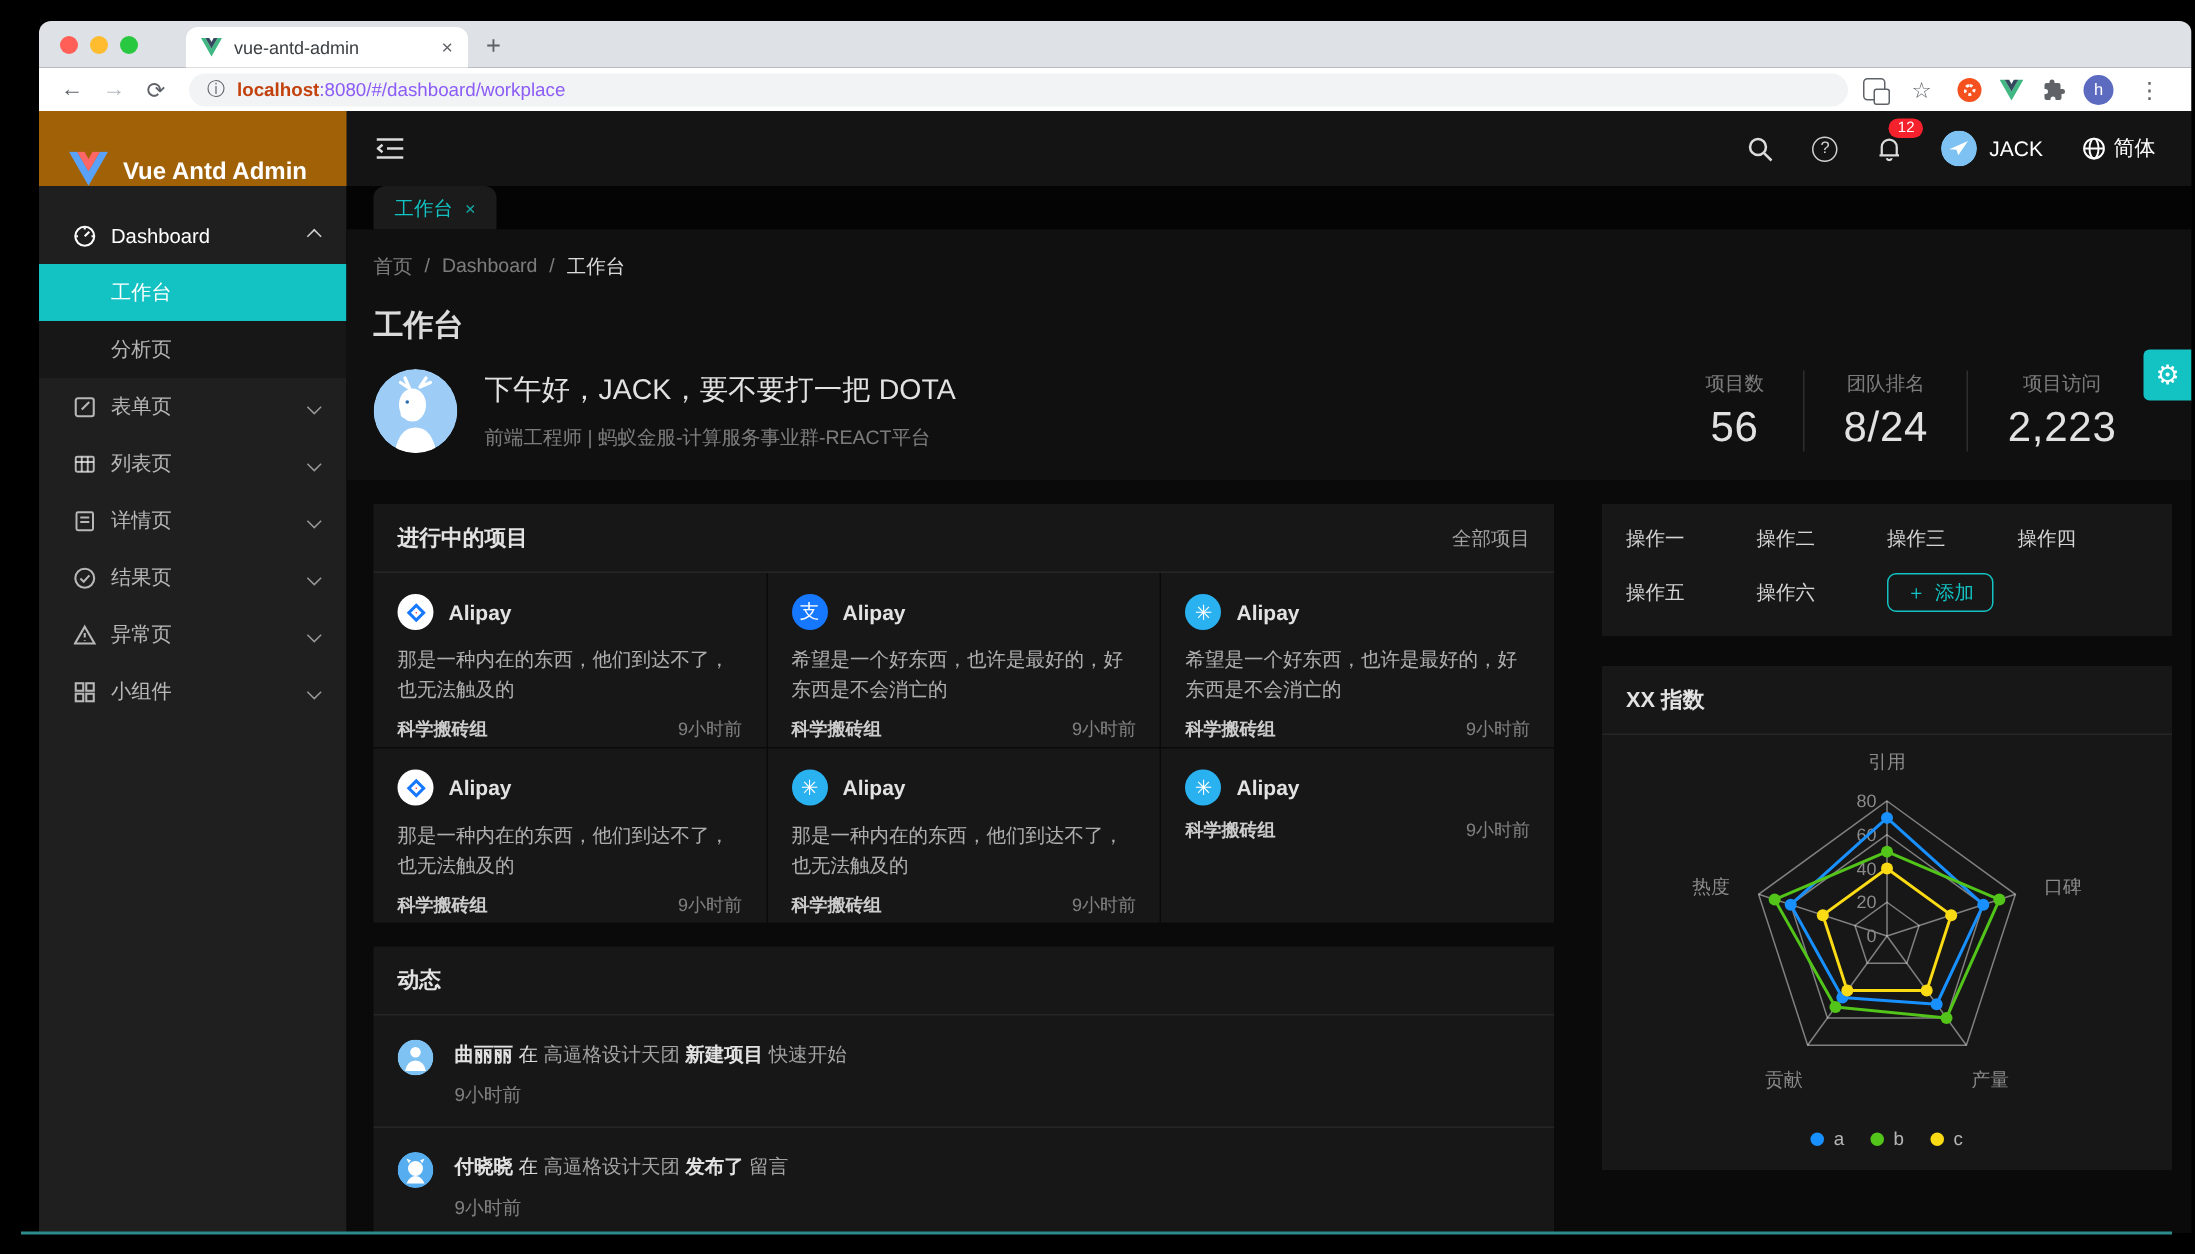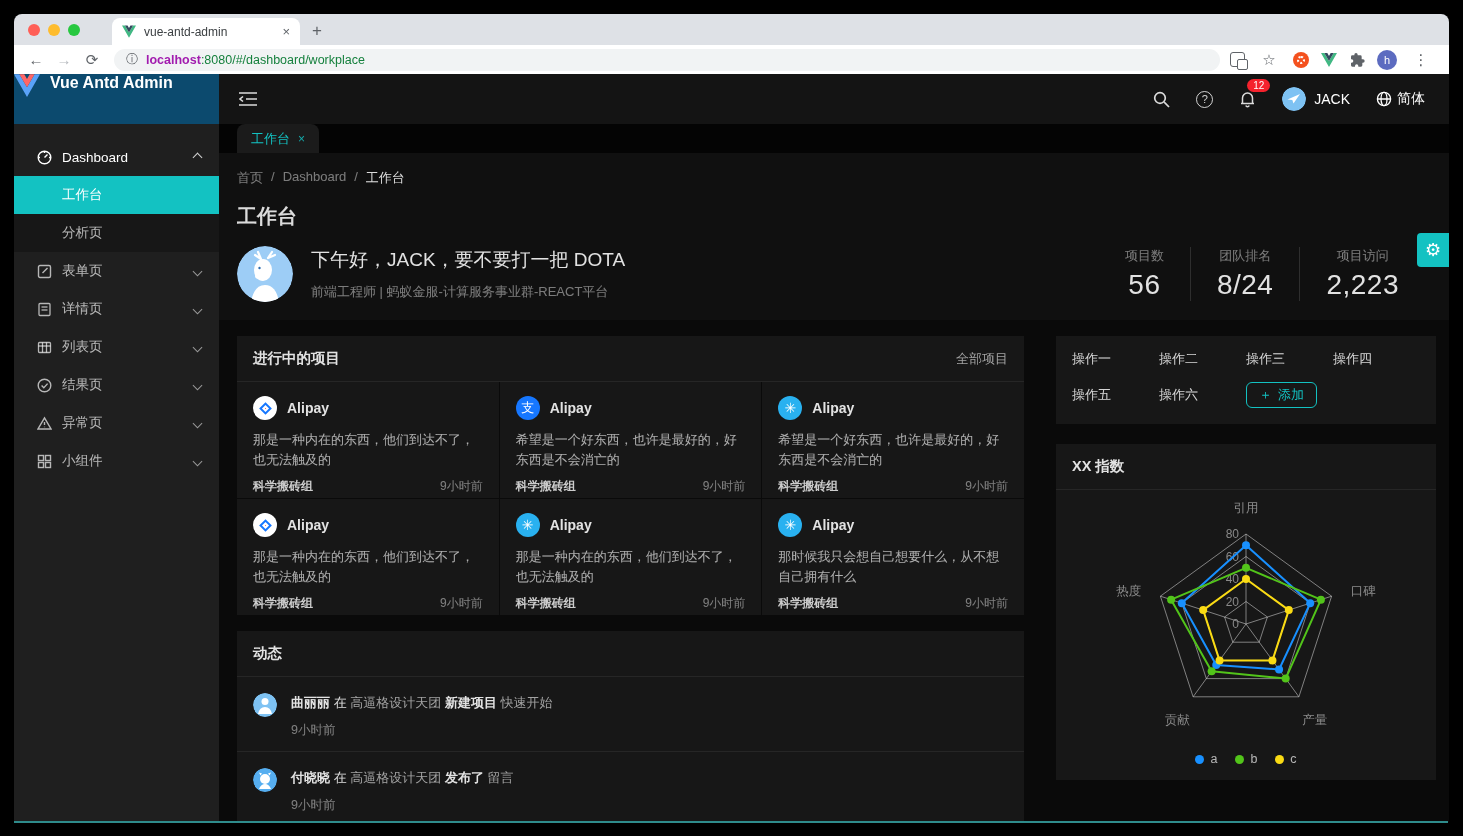--- a/index.html
+++ b/index.html
@@ -1,50 +1,50 @@
 <!DOCTYPE html>
 <html><head>
 <meta charset="utf-8">
 <style>
   * { margin:0; padding:0; box-sizing:border-box; }
   html,body { width:1463px; height:836px; background:#000; overflow:hidden;
               font-family:"Liberation Sans", "DejaVu Sans", sans-serif; }
-  .window { position:absolute; left:14px; top:14px; width:1435px; height:808px;
+  .window { position:absolute; left:26px; top:14px; width:1435px; height:808px;
             border-radius:8px 8px 0 0; overflow:hidden; background:#0a0a0a; }
   
   .tabstrip { height:31px; background:#dee1e6; display:flex; align-items:flex-end; }
   .traffic { display:flex; gap:8px; align-items:center; padding:0 14px 9px 14px; }
   .tl { width:12px; height:12px; border-radius:50%; }
   .tl.red{background:#ff5f57;} .tl.yellow{background:#febc2e;} .tl.green{background:#28c840;}
   .btab { width:188px; height:27px; background:#fff; border-radius:8px 8px 0 0;
           display:flex; align-items:center; gap:8px; padding:0 10px; margin-left:18px; }
   .btab-title { font-size:12px; color:#3c4043; flex:1; white-space:nowrap; overflow:hidden; }
   .btab-close { font-size:13px; color:#5f6368; cursor:default; }
   .newtab { font-size:17px; color:#5f6368; padding:0 14px 4px 12px; }
   .urlbar { height:29px; background:#fff; display:flex; align-items:center; padding:0 10px; gap:4px; }
   .navico { width:24px; text-align:center; font-size:15px; color:#5f6368; }
   .navico.dim { color:#b6b9be; }
   .urlpill { flex:1; height:22px; background:#f1f3f4; border-radius:11px; display:flex;
              align-items:center; padding:0 12px; gap:8px; margin:0 6px; }
   .urlinfo { font-size:12px; color:#5f6368; }
   .urltext { font-size:12.5px; }
-  .urltext .host { color:#a21caf; font-weight:700; }
-  .urltext .rest { color:#15803d; }
+  .urltext .host { color:#c2410c; font-weight:700; }
+  .urltext .rest { color:#8b5cf6; }
   .exticons { display:flex; align-items:center; gap:12px; padding-right:6px; }
   .ext-orange { width:16px; height:16px; border-radius:50%; background:#f4511e; position:relative; }
   .ext-orange::after { content:""; position:absolute; inset:4px; border:2px dotted #fff; border-radius:50%; }
   .ext-avatar { width:20px; height:20px; border-radius:50%; background:#5c6bc0; color:#fff;
                 font-size:11px; display:flex; align-items:center; justify-content:center; }
   .translate-box { width:15px; height:15px; border:1.5px solid #5f6368; border-radius:3px; position:relative; }
   .translate-box::after { content:""; position:absolute; right:-4px; bottom:-4px; width:9px; height:9px;
                            background:#fff; border:1.5px solid #5f6368; border-radius:2px; }
   
   .app { position:relative; height:748px; background:#0a0a0a; color:rgba(255,255,255,.85); font-size:13px; }
   .app-header { display:flex; height:50px; background:#141414; }
-  .logo-box { width:205px; background:#0c4a6e; display:flex; align-items:flex-start; gap:10px; }
+  .logo-box { width:205px; background:#a16207; display:flex; align-items:flex-end; gap:10px; padding-left:20px; }
   .logo-title { font-size:16px; font-weight:700; color:#fff; white-space:nowrap; }
   .fold { padding:0 20px; display:flex; align-items:center; }
   .hdr-right { margin-left:auto; display:flex; align-items:center; gap:26px; padding-right:24px; }
   .hico { color:rgba(255,255,255,.8); display:flex; align-items:center; }
   .qmark { width:17px; height:17px; border:1.3px solid rgba(255,255,255,.8); border-radius:50%;
            font-size:11px; display:flex; align-items:center; justify-content:center; }
   .bellwrap { position:relative; }
   .badge { position:absolute; top:-11px; left:8px; background:#f5222d; color:#fff; font-size:10px;
            padding:1px 6px; border-radius:9px; }
   .userchip { display:flex; align-items:center; gap:8px; font-size:14px; color:#fff; }
@@ -271,38 +271,38 @@
                 <rect x="1.5" y="1.5" width="12" height="12" rx="1.5"></rect>
                 <line x1="10.5" y1="4" x2="5.5" y2="9"></line>
               </svg>
           </span>
           <span>表单页</span>
           <span class="chev"></span>
         </div>
         <div class="mi">
           <span class="micon">
             <svg width="15" height="15" viewBox="0 0 15 15" fill="none" stroke="currentColor" stroke-width="1.3">
-                <rect x="2" y="1.5" width="11" height="12" rx="1"></rect>
-                <line x1="4.5" y1="5" x2="10.5" y2="5"></line>
-                <line x1="4.5" y1="8" x2="10.5" y2="8"></line>
-              </svg>
-          </span>
-          <span>详情页</span>
-          <span class="chev"></span>
-        </div>
-        <div class="mi">
-          <span class="micon">
-            <svg width="15" height="15" viewBox="0 0 15 15" fill="none" stroke="currentColor" stroke-width="1.3">
                 <rect x="1.5" y="2.5" width="12" height="10" rx="1"></rect>
                 <line x1="1.5" y1="6" x2="13.5" y2="6"></line>
                 <line x1="5.5" y1="2.5" x2="5.5" y2="12.5"></line>
                 <line x1="9.5" y1="2.5" x2="9.5" y2="12.5"></line>
               </svg>
           </span>
           <span>列表页</span>
+          <span class="chev"></span>
+        </div>
+        <div class="mi">
+          <span class="micon">
+            <svg width="15" height="15" viewBox="0 0 15 15" fill="none" stroke="currentColor" stroke-width="1.3">
+                <rect x="2" y="1.5" width="11" height="12" rx="1"></rect>
+                <line x1="4.5" y1="5" x2="10.5" y2="5"></line>
+                <line x1="4.5" y1="8" x2="10.5" y2="8"></line>
+              </svg>
+          </span>
+          <span>详情页</span>
           <span class="chev"></span>
         </div>
         <div class="mi">
           <span class="micon">
             <svg width="15" height="15" viewBox="0 0 15 15" fill="none" stroke="currentColor" stroke-width="1.4">
                 <circle cx="7.5" cy="7.5" r="6.3"></circle>
                 <path d="M4.6 7.6 6.8 9.8 10.6 5.6"></path>
               </svg>
           </span>
           <span>结果页</span>
@@ -454,21 +454,20 @@
                       <span class="pgroup">科学搬砖组</span>
                     <span class="ptime">9小时前</span>
                     </div>
                 </div>
 
                 <div class="pcell">
                   <div class="prow1">
                       <span class="picon pi-cloud">✳</span>
                     <span class="ptitle">Alipay</span>
                     </div>
-                  <div class="pdesc">那时候我只会想自己想要什么，从不想自己拥有什么</div>
                   <div class="pfoot">
                       <span class="pgroup">科学搬砖组</span>
                     <span class="ptime">9小时前</span>
                     </div>
                 </div>
               </div>
             </div>
 
             <div class="card act-card">
               <div class="card-hd">

